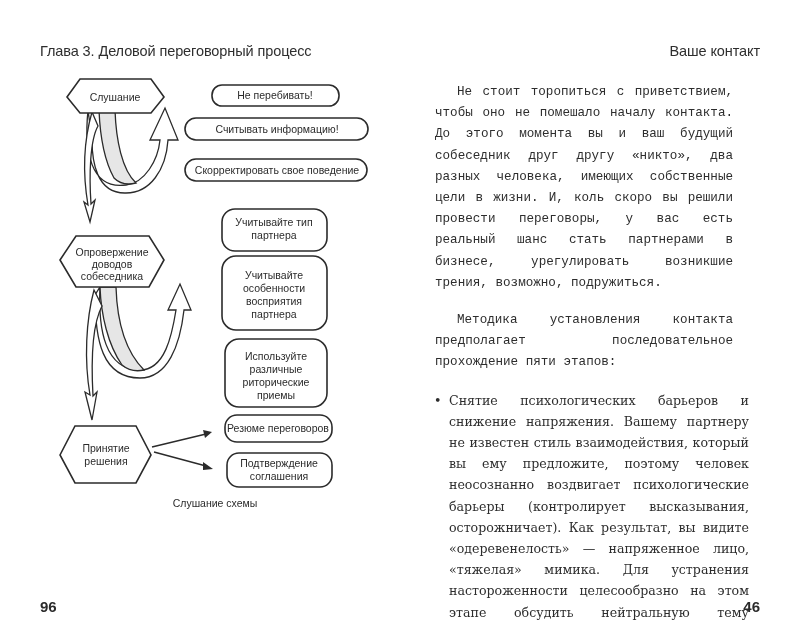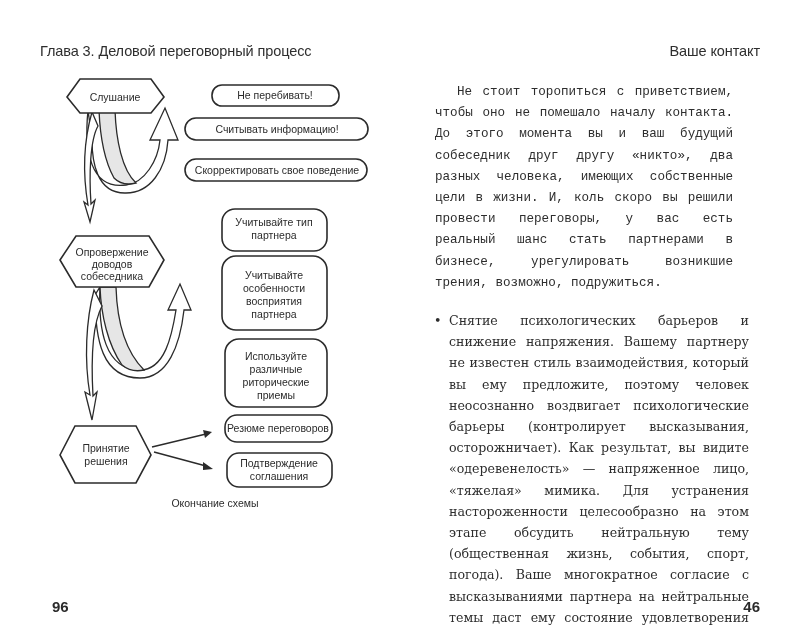--- a/index.html
+++ b/index.html
@@ -3,21 +3,21 @@
 <meta charset="utf-8">
 <style>
   html, body { margin:0; padding:0; background:#ffffff; }
   body { width:800px; height:626px; position:relative; overflow:hidden; font-family:"DejaVu Serif", serif; color:#2b2b2b; }
   .page { position:absolute; top:0; height:454px; }
   .left { left:0; width:400px; }
   .right { left:400px; width:400px; }
   .header { position:absolute; top:43px; font-family:"Liberation Sans", sans-serif; font-size:14.5px; color:#2e2e2e; letter-spacing:-0.1px; }
   .left .header { left:40px; }
   .right .header { right:40px; }
-  .pagenum { position:absolute; top:598px; font-family:"Liberation Sans", sans-serif; font-size:15px; font-weight:bold; color:#2a2a2a;margin-left:12px; }
+  .pagenum { position:absolute; top:598px; font-family:"Liberation Sans", sans-serif; font-size:15px; font-weight:bold; color:#2a2a2a; }
   .left .pagenum { left:40px; }
   .right .pagenum { right:40px; }
 
   
   svg.diagram { position:absolute; left:0; top:0; width:400px; height:540px; }
   .shape { fill:#ffffff; stroke:#2b2b2b; stroke-width:1.6; }
   .arrowfill { fill:#ffffff; stroke:#2b2b2b; stroke-width:1.3; }
   .arrowshade { fill:#e6e6e6; stroke:#2b2b2b; stroke-width:1.3; }
   .dlabel { font-family:"Liberation Sans", sans-serif; font-size:10.5px; fill:#2b2b2b; text-anchor:middle; }
   .caption { position:absolute; left:0; width:400px; top:497px; text-align:center; font-family:"Liberation Sans", sans-serif; font-size:10.5px; color:#2b2b2b; padding-left:30px; box-sizing:border-box; }
@@ -100,31 +100,32 @@
     <g>
       <rect class="shape" x="225" y="415" width="107" height="27" rx="12"></rect>
       <text class="dlabel" x="278" y="432"><tspan>Резюме переговоров</tspan></text>
 
       <rect class="shape" x="227" y="453" width="105" height="34" rx="12"></rect>
       <text class="dlabel" x="279" y="467"><tspan>Подтверждение</tspan></text>
       <text class="dlabel" x="279" y="480"><tspan>соглашения</tspan></text>
     </g>
   </svg>
 
-  <div class="caption">Окончание схемы</div>
+  <div class="caption">Слушание схемы</div>
 
 
   <div class="pagenum">96</div>
 </div>
 
 <div class="page right">
   <div class="header">Ваше контакт</div>
 
   <div class="body-text">
     <p class="para">Не стоит торопиться с приветствием, чтобы оно не помешало началу контакта. До этого момента вы и ваш будущий собеседник друг другу «никто», два разных человека, имеющих собственные цели в жизни. И, коль скоро вы решили провести переговоры, у вас есть реальный шанс стать партнерами в бизнесе, урегулировать возникшие трения, возможно, подружиться.</p>
+    <p class="para">Методика установления контакта предполагает последовательное прохождение пяти этапов:</p>
     <ul class="bullets">
       <li>Снятие психологических барьеров и снижение напряжения. Вашему партнеру не известен стиль взаимодействия, который вы ему предложите, поэтому человек неосознанно воздвигает психологические барьеры (контролирует высказывания, осторожничает). Как результат, вы видите «одеревенелость» — напряженное лицо, «тяжелая» мимика. Для устранения настороженности целесообразно на этом этапе обсудить нейтральную тему (общественная жизнь, события, спорт, погода). Ваше многократное согласие с высказываниями партнера на нейтральные темы даст ему состояние удовлетворения своими и вашими действиями. Как результат, напряженность сменится расслабленностью, контроль — непринужденным общением.</li>
 
     </ul>
   </div>
 
   <div class="pagenum">46</div>
 </div>
 
 </body></html>

